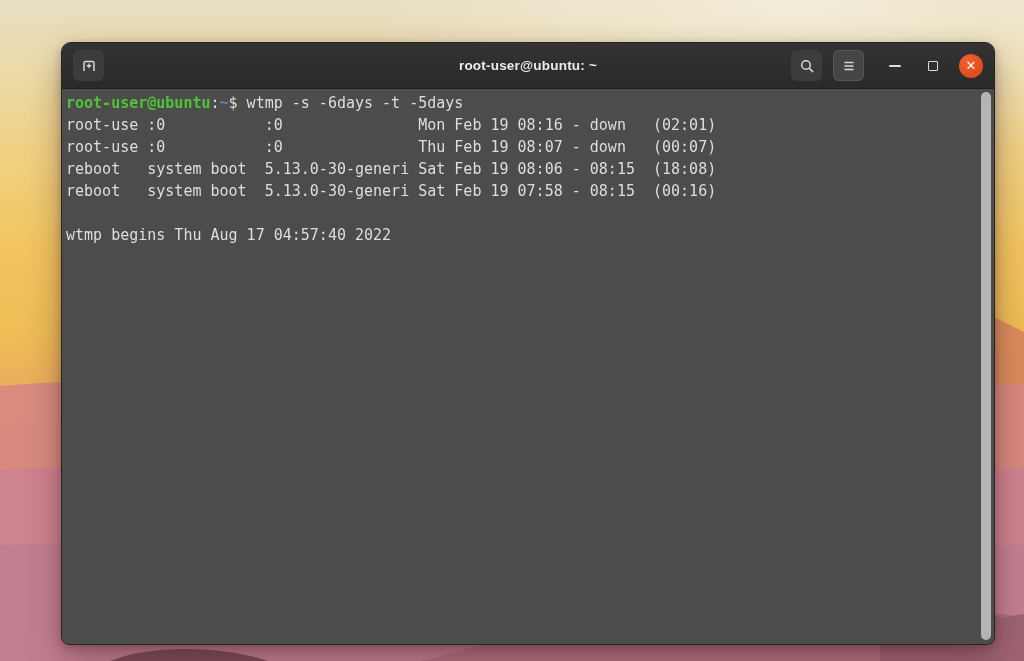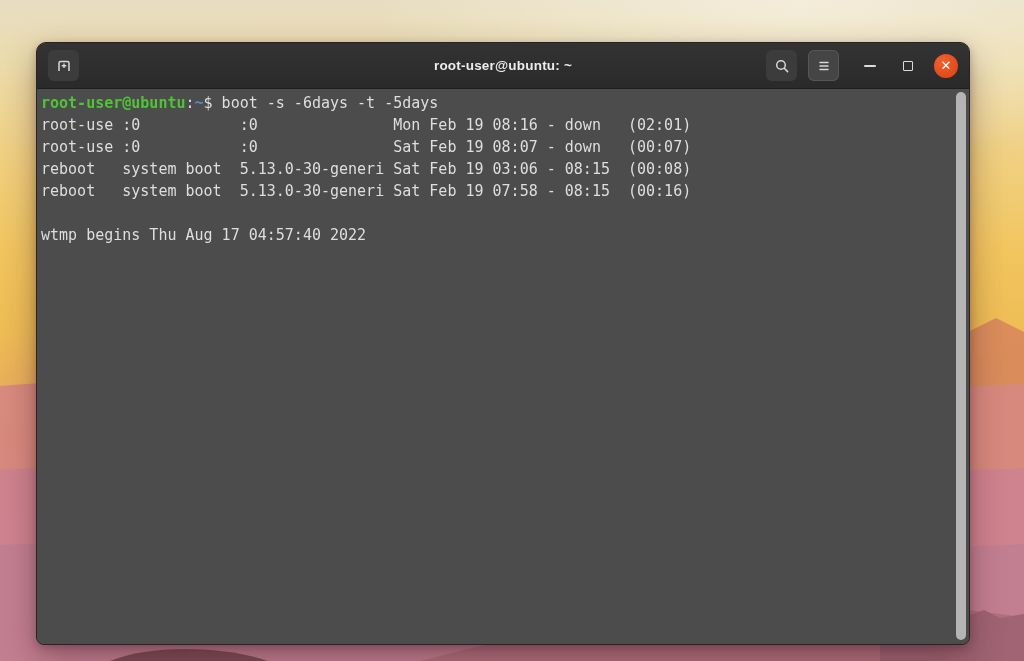--- a/index.html
+++ b/index.html
@@ -15,21 +15,21 @@
       #cd838e 88%, #c17d92 100%);
   }
   .desktop::before {
     content:""; position:absolute; inset:0;
     background:radial-gradient(ellipse 60% 35% at 78% 0%, rgba(255,250,238,.55), rgba(255,250,238,0) 70%);
   }
   .wallpaper-svg { position:absolute; inset:0; }
 
   
   .window {
-    position:absolute; left:36px; top:42px; width:934px; height:603px;
+    position:absolute; left:61px; top:42px; width:934px; height:603px;
     border-radius:10px 10px 8px 8px;
     background:#4c4c4c;
     box-shadow:0 14px 34px rgba(60,25,35,.38), 0 3px 9px rgba(60,25,35,.28);
     border:1px solid #252525;
   }
 
   
   .titlebar {
     position:relative; height:46px;
     background:linear-gradient(#333333,#2a2a2a);
@@ -139,25 +139,25 @@
         </div>
 
         <div class="close-btn" title="Close">
           <span class="close-x">✕</span>
         </div>
       </div>
     </div>
 
     <div class="terminal">
 
-      <div class="term-line"><span class="p-user">root-user@ubuntu</span><span class="p-sep">:</span><span class="p-path">~</span><span class="p-sym">$</span><span> boot -s -6days -t -5days</span></div>
+      <div class="term-line"><span class="p-user">root-user@ubuntu</span><span class="p-sep">:</span><span class="p-path">~</span><span class="p-sym">$</span><span> wtmp -s -6days -t -5days</span></div>
 
       <div class="term-line">root-use :0           :0               Mon Feb 19 08:16 - down   (02:01)</div>
-      <div class="term-line">root-use :0           :0               Sat Feb 19 08:07 - down   (00:07)</div>
-      <div class="term-line">reboot   system boot  5.13.0-30-generi Sat Feb 19 03:06 - 08:15  (00:08)</div>
+      <div class="term-line">root-use :0           :0               Thu Feb 19 08:07 - down   (00:07)</div>
+      <div class="term-line">reboot   system boot  5.13.0-30-generi Sat Feb 19 08:06 - 08:15  (18:08)</div>
       <div class="term-line">reboot   system boot  5.13.0-30-generi Sat Feb 19 07:58 - 08:15  (00:16)</div>
 
       <div class="term-line"> </div>
 
       <div class="term-line">wtmp begins Thu Aug 17 04:57:40 2022</div>
 
 
       <div class="scrollbar-thumb"></div>
     </div>
   </div>

